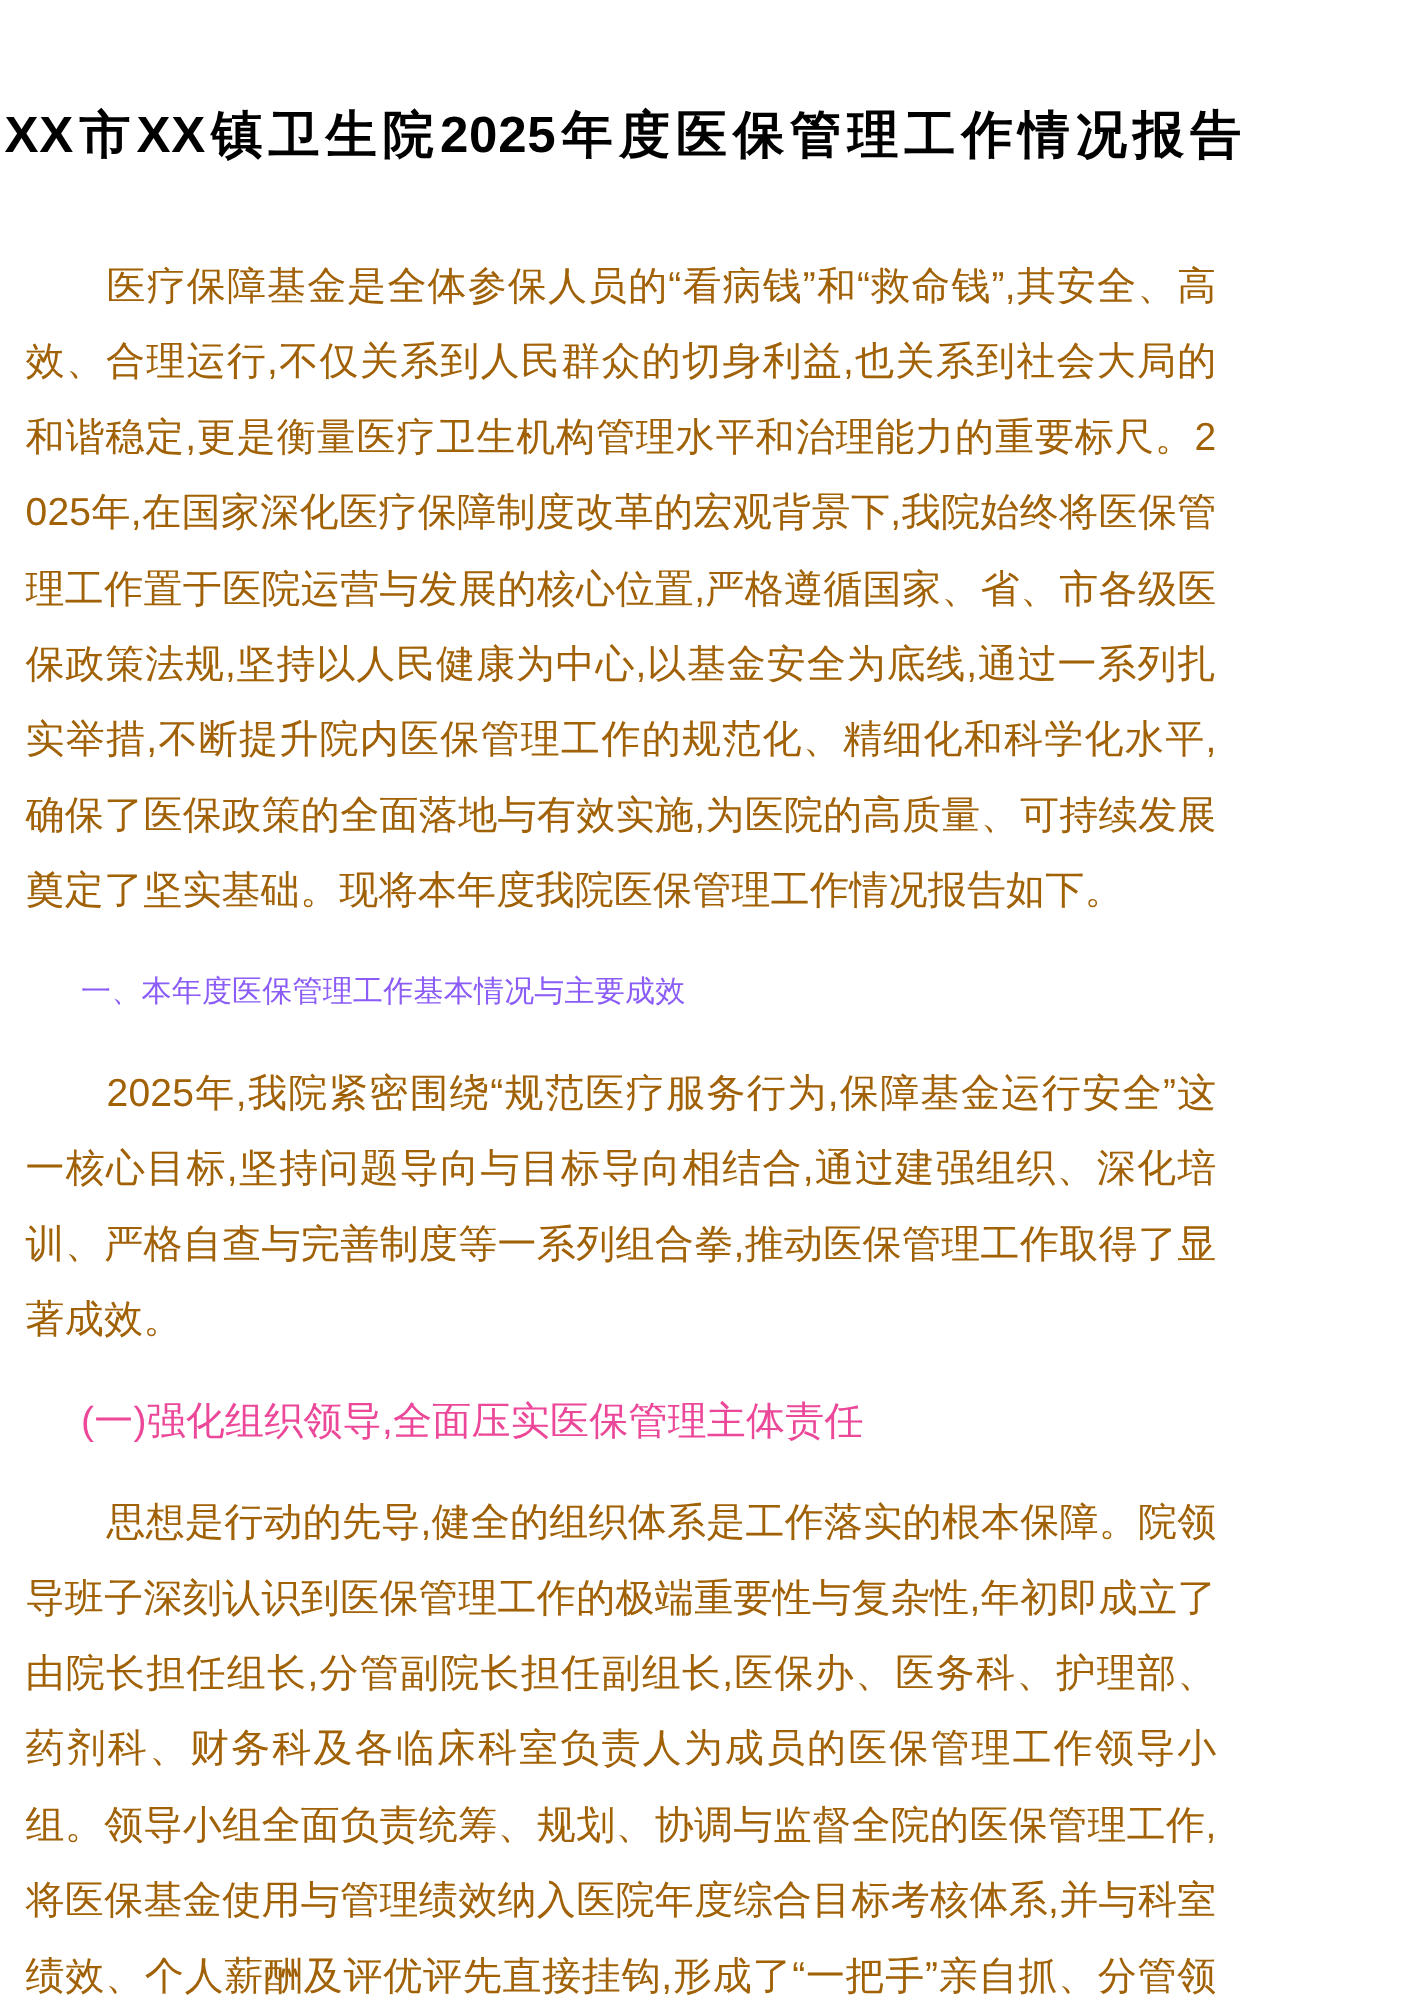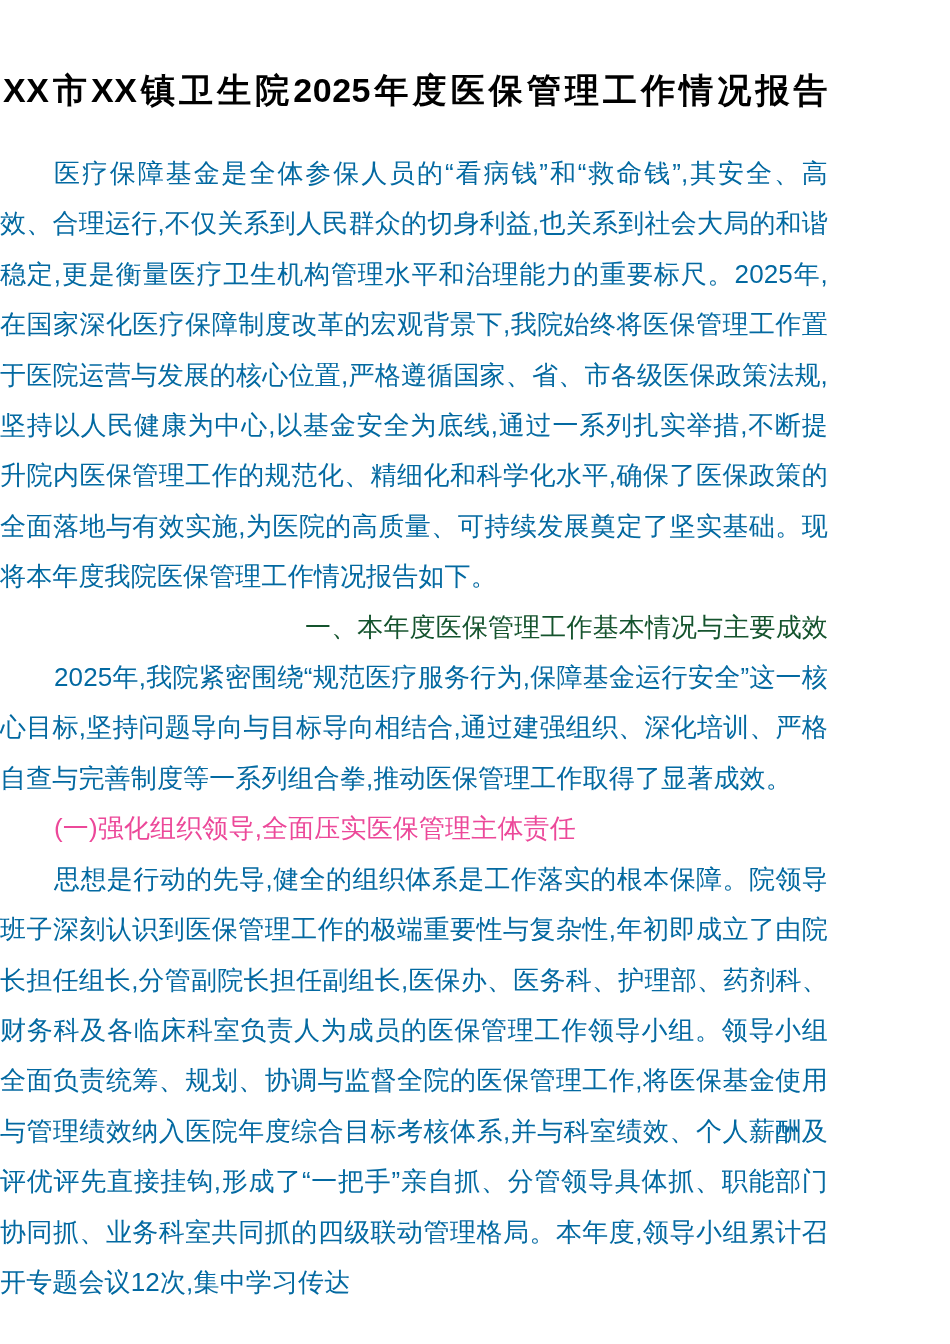--- a/index.html
+++ b/index.html
@@ -46,43 +46,43 @@
   .body-block {
     position: absolute;
     left: 0;
     top: 148px;
     width: 828px;
   }
 
   p.para {
     font-size: 26px;
     line-height: 50.4px;
-    margin: 0;
+    margin: 17px;
     padding: 0;
     text-align: justify;
     text-align-last: left;
     text-justify: inter-character;
     letter-spacing: 0.15px;
     word-break: break-all;
-    color: #0369a1;
+    color: #a16207;
   }
 
   p.para.indent {
     text-indent: 54px;
   }
 
   p.heading-1 {
-    font-size: 26px;
+    font-size: 20px;
     line-height: 50.4px;
     margin: 0;
     padding: 0;
     text-indent: 54px;
-    text-align: right;
+    text-align: left;
     letter-spacing: 0.15px;
-    color: #14532d;
+    color: #8b5cf6;
   }
 
   p.heading-2 {
     font-size: 26px;
     line-height: 50.4px;
     margin: 0;
     padding: 0;
     text-indent: 54px;
     text-align: left;
     letter-spacing: 0.15px;

